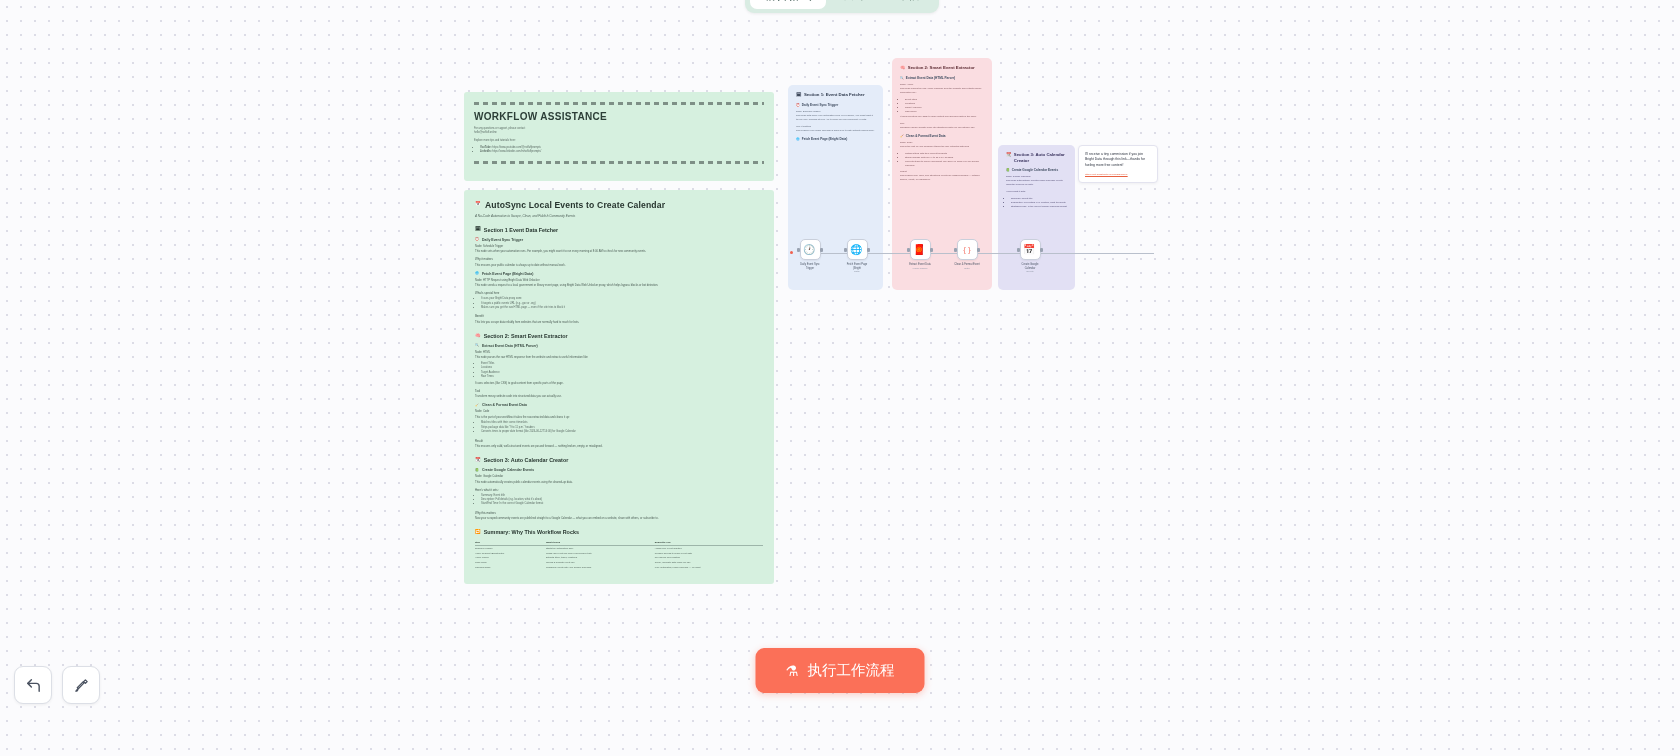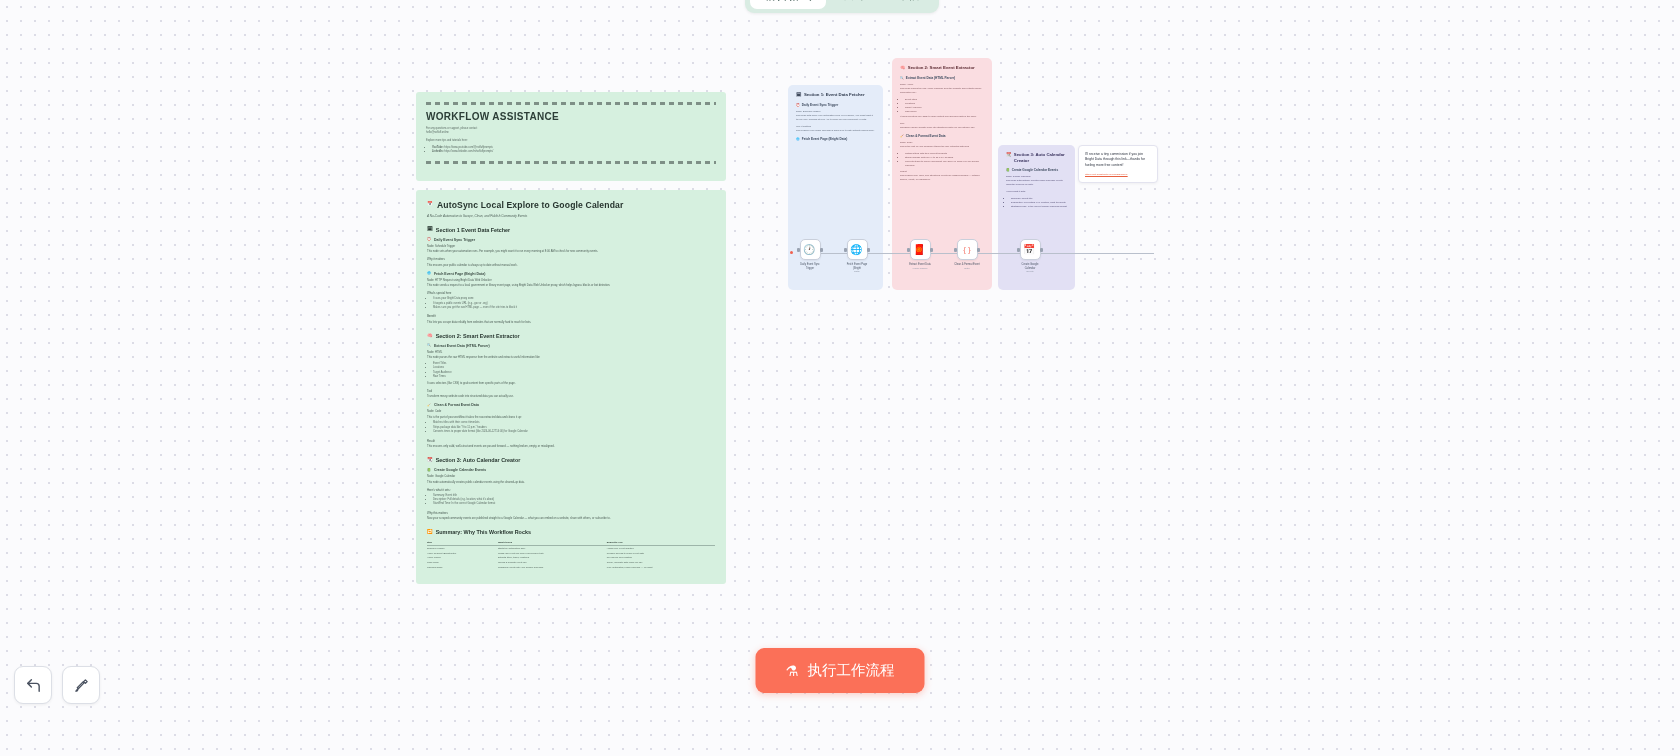--- a/index.html
+++ b/index.html
@@ -19,21 +19,21 @@
     padding: 4px 5px; display: flex; gap: 2px;
     box-shadow: 0 1px 3px rgba(0,0,0,.07);
   }
   .tab {
     font-size: 11.5px; color: #4e6a5e; padding: 6px 14px;
     border-radius: 7px; white-space: nowrap; letter-spacing: .5px;
   }
   .tab.active { background: #fff; color: #23423a; font-weight: 600; }
 
   
-  .doc-col { position: absolute; left: 416px; top: 92px; width: 310px; }
+  .doc-col { position: absolute; left: 464px; top: 92px; width: 310px; }
   .doc-card {
     background: #d6f0df; border-radius: 3px;
     padding: 9px 10px 11px; margin-bottom: 9px;
     position: relative; overflow: hidden;
   }
   .dashrule {
     height: 4px; margin-bottom: 6px;
     background-image: repeating-linear-gradient(to right,#7e8f86 0 5px,transparent 5px 9px);
     background-size: 9px 4px; background-repeat: repeat-x;
     background-position: 0 1px;
@@ -158,21 +158,21 @@
         <b>LinkedIn:</b>
         <span class="lnk2">https://www.linkedin.com/in/nofluffprompts/</span>
       </li>
     </ul>
     <div class="dashrule" style="margin-top:5px"></div>
   </div>
 
   <div class="doc-body">
     <div class="doc-h1">
       <span class="emoji-sm">📅</span>
-      <span>AutoSync Local Explore to Google Calendar</span>
+      <span>AutoSync Local Events to Create Calendar</span>
     </div>
     <div class="doc-sub">A No-Code Automation to Scrape, Clean, and Publish Community Events</div>
 
     <div class="doc-h2">
       <span class="emoji-sm">🗓</span>
       <span>Section 1 Event Data Fetcher</span>
     </div>
     <div class="doc-h3">
       <span class="emoji-xs">⏰</span>
       <span>Daily Event Sync Trigger</span>

